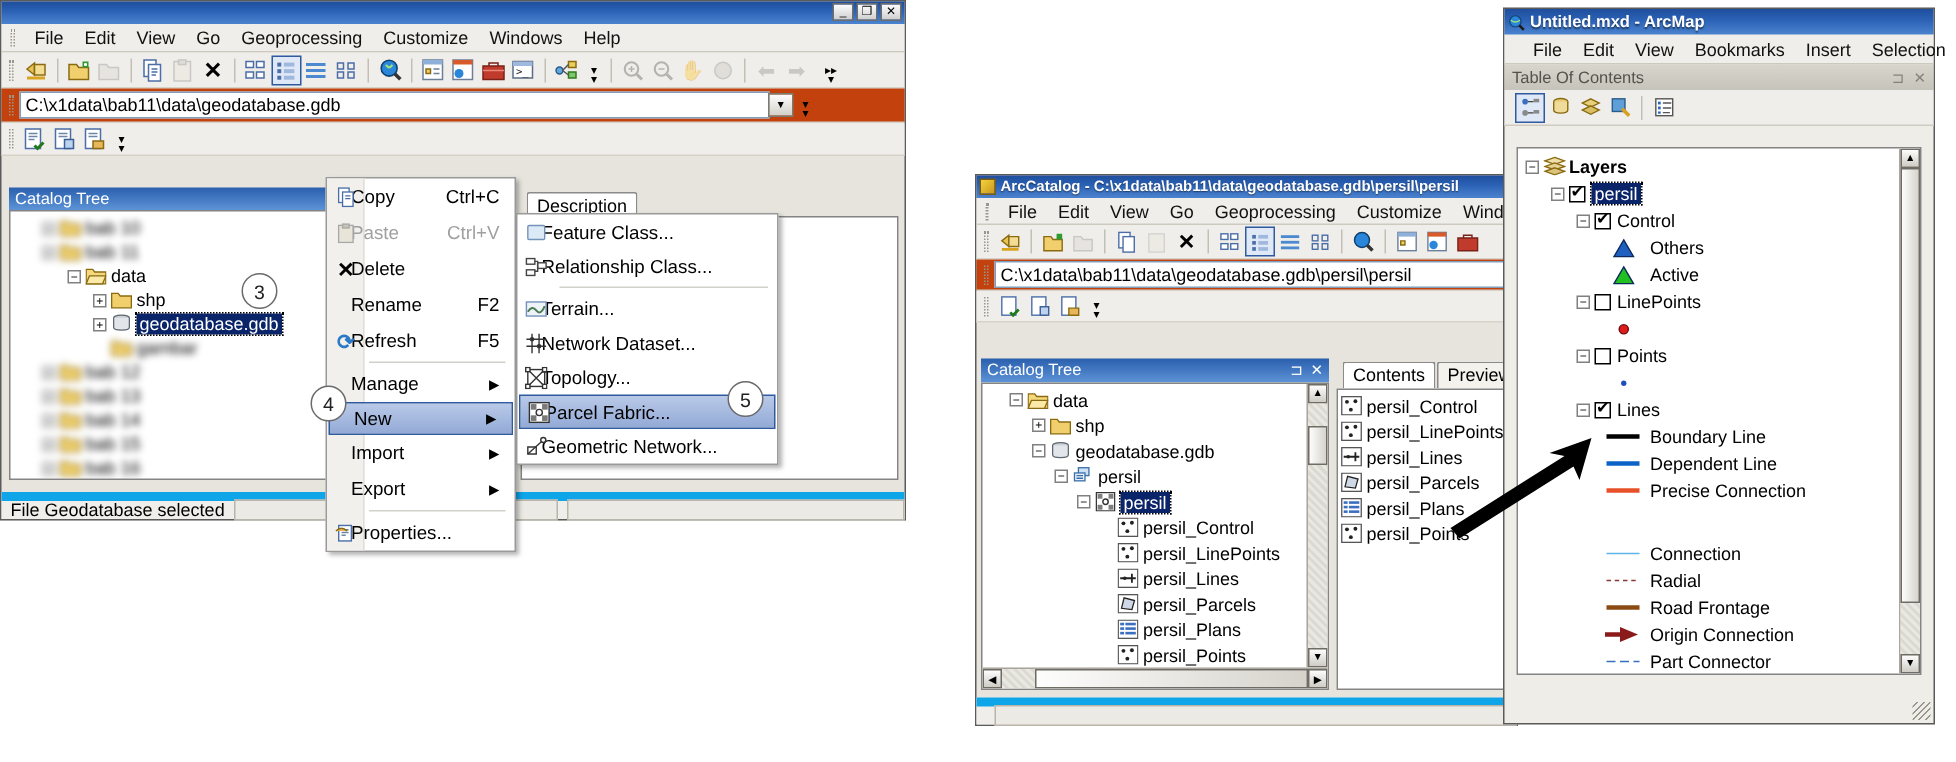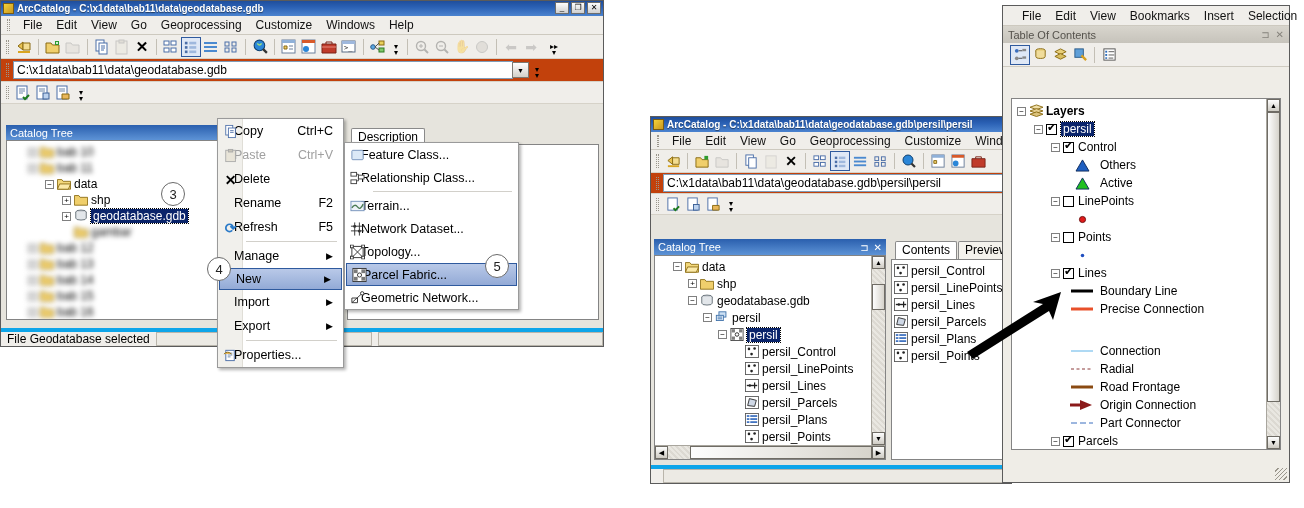--- a/index.html
+++ b/index.html
@@ -70,21 +70,21 @@
   .row { display:flex; align-items:center; height:16px; white-space:nowrap; font-size:12px; }
   .exp { width:9px; height:9px; border:1px solid #808080; background:#fff;
          font-size:8px; line-height:7px; text-align:center; margin-right:3px;
          flex:0 0 auto; color:#000; font-family:"Liberation Sans",sans-serif;}
   .ico { width:14px; height:14px; margin-right:3px; flex:0 0 auto; display:inline-block; }
   .sel-label { background:#0a246a; color:#fff; padding:0 2px;
                outline:1px dotted #000; }
   .blurrow { filter:blur(2.6px); }
 
   
-  .status { height:18px; background:#f0eeea; border-top:4px solid #0ea5e9;
+  .status { height:18px; background:#f0eeea; border-top:6px solid #0ea5e9;
             display:flex; align-items:center; font-size:12px; padding-left:6px; }
   .status .cell { border:1px solid #b9b5ab; height:14px; margin-left:6px; background:#eceae4;}
 
   
   .ctxmenu { position:absolute; background:#fff; border:1px solid #9a9a9a;
              box-shadow:2px 2px 3px rgba(0,0,0,.3); z-index:60; }
   .ctxmenu .strip { position:absolute; left:0; top:0; bottom:0; width:25px;
                     background:#f1f0ec; border-right:1px solid #e0ded7; }
   .mi { position:relative; height:24px; display:flex; align-items:center;
         padding-left:16px; padding-right:10px; font-size:12.5px; white-space:nowrap; }
@@ -129,24 +129,20 @@
   .chk { width:11px; height:11px; border:1px solid #000; background:#fff;
          margin-right:4px; flex:0 0 auto; position:relative; }
   .chk.on:after { content:"✔"; position:absolute; left:0px; top:-4px; font-size:11px; }
 </style>
 </head>
 <body>
 
 <div class="win" style="left:0; top:0; width:604px; height:347px;">
 
   <div class="titlebar" style="position:relative;">
-    <div class="blurred" style="display:flex;align-items:center;position:absolute;left:2px;top:1px;right:56px;height:13px;">
-      <span class="tb-icon" style="display:inline-block;background:linear-gradient(135deg,#f5d33a,#c8961f);border:1px solid #7a5b11;"></span>
-      <span class="tb-text">ArcCatalog - C:\x1data\bab11\data\geodatabase.gdb</span>
-    </div>
     <div class="tb-buttons">
       <div class="tb-btn">_</div>
       <div class="tb-btn">❐</div>
       <div class="tb-btn">✕</div>
     </div>
   </div>
 
   <div class="menubar">
     <div class="grip"></div>
     <div class="menu-item">File</div>
@@ -1015,20 +1011,30 @@
       </div>
   </div>
 
   <div class="status" style="position:absolute;left:0;bottom:0;width:360px;">
     <span class="cell" style="flex:1;"></span>
   </div>
 </div>
 
 <div class="win" style="left:1002px; top:5px; width:288px; height:478px; background:#efedE7;">
 
+  <div class="titlebar" style="height:17px;">
+    <span class="tb-icon" style="width:12px;height:12px;">
+      <svg width="12" height="12" viewBox="0 0 16 16">
+          <circle cx="7" cy="7" r="5" fill="#2a86d8" stroke="#10406e"></circle>
+          <path d="M3 6q4 3 8 0" stroke="#9fe07a" fill="none" stroke-width="1.3"></path>
+          <path d="M10.5 10.5L14.5 14.5" stroke="#1b1b1b" stroke-width="2.2"></path>
+        </svg>
+    </span>
+    <span class="tb-text" style="font-size:11px;">Untitled.mxd - ArcMap</span>
+  </div>
 
   <div class="menubar" style="height:20px;padding-left:12px;">
     <div class="menu-item">File</div>
     <div class="menu-item">Edit</div>
     <div class="menu-item">View</div>
     <div class="menu-item">Bookmarks</div>
     <div class="menu-item">Insert</div>
     <div class="menu-item">Selection</div>
   </div>
 
@@ -1153,20 +1159,28 @@
           <span style="display: inline-flex; align-items: center; width: 28px; justify-content: center; margin-right: 4px;">
             <svg width="24" height="12" viewBox="0 0 24 12">
               <path d="M1 6h22" stroke="#000000" stroke-width="3"></path>
             </svg>
           </span>
           <span>Boundary Line</span>
         </div>
         <div class="row" style="height: 18px; padding-left: 51px;">
           <span style="display: inline-flex; align-items: center; width: 28px; justify-content: center; margin-right: 4px;">
             <svg width="24" height="12" viewBox="0 0 24 12">
+              <path d="M1 6h22" stroke="#0b63c8" stroke-width="3"></path>
+            </svg>
+          </span>
+          <span>Dependent Line</span>
+        </div>
+        <div class="row" style="height: 18px; padding-left: 51px;">
+          <span style="display: inline-flex; align-items: center; width: 28px; justify-content: center; margin-right: 4px;">
+            <svg width="24" height="12" viewBox="0 0 24 12">
               <path d="M1 6h22" stroke="#e8502a" stroke-width="3"></path>
             </svg>
           </span>
           <span>Precise Connection</span>
         </div>
         <div class="row" style="height: 18px; padding-left: 51px; margin-top: 24px;">
           <span style="display: inline-flex; align-items: center; width: 28px; justify-content: center; margin-right: 4px;">
             <svg width="24" height="12" viewBox="0 0 24 12">
               <path d="M1 6h22" stroke="#5eb3e8" stroke-width="1"></path>
             </svg>

